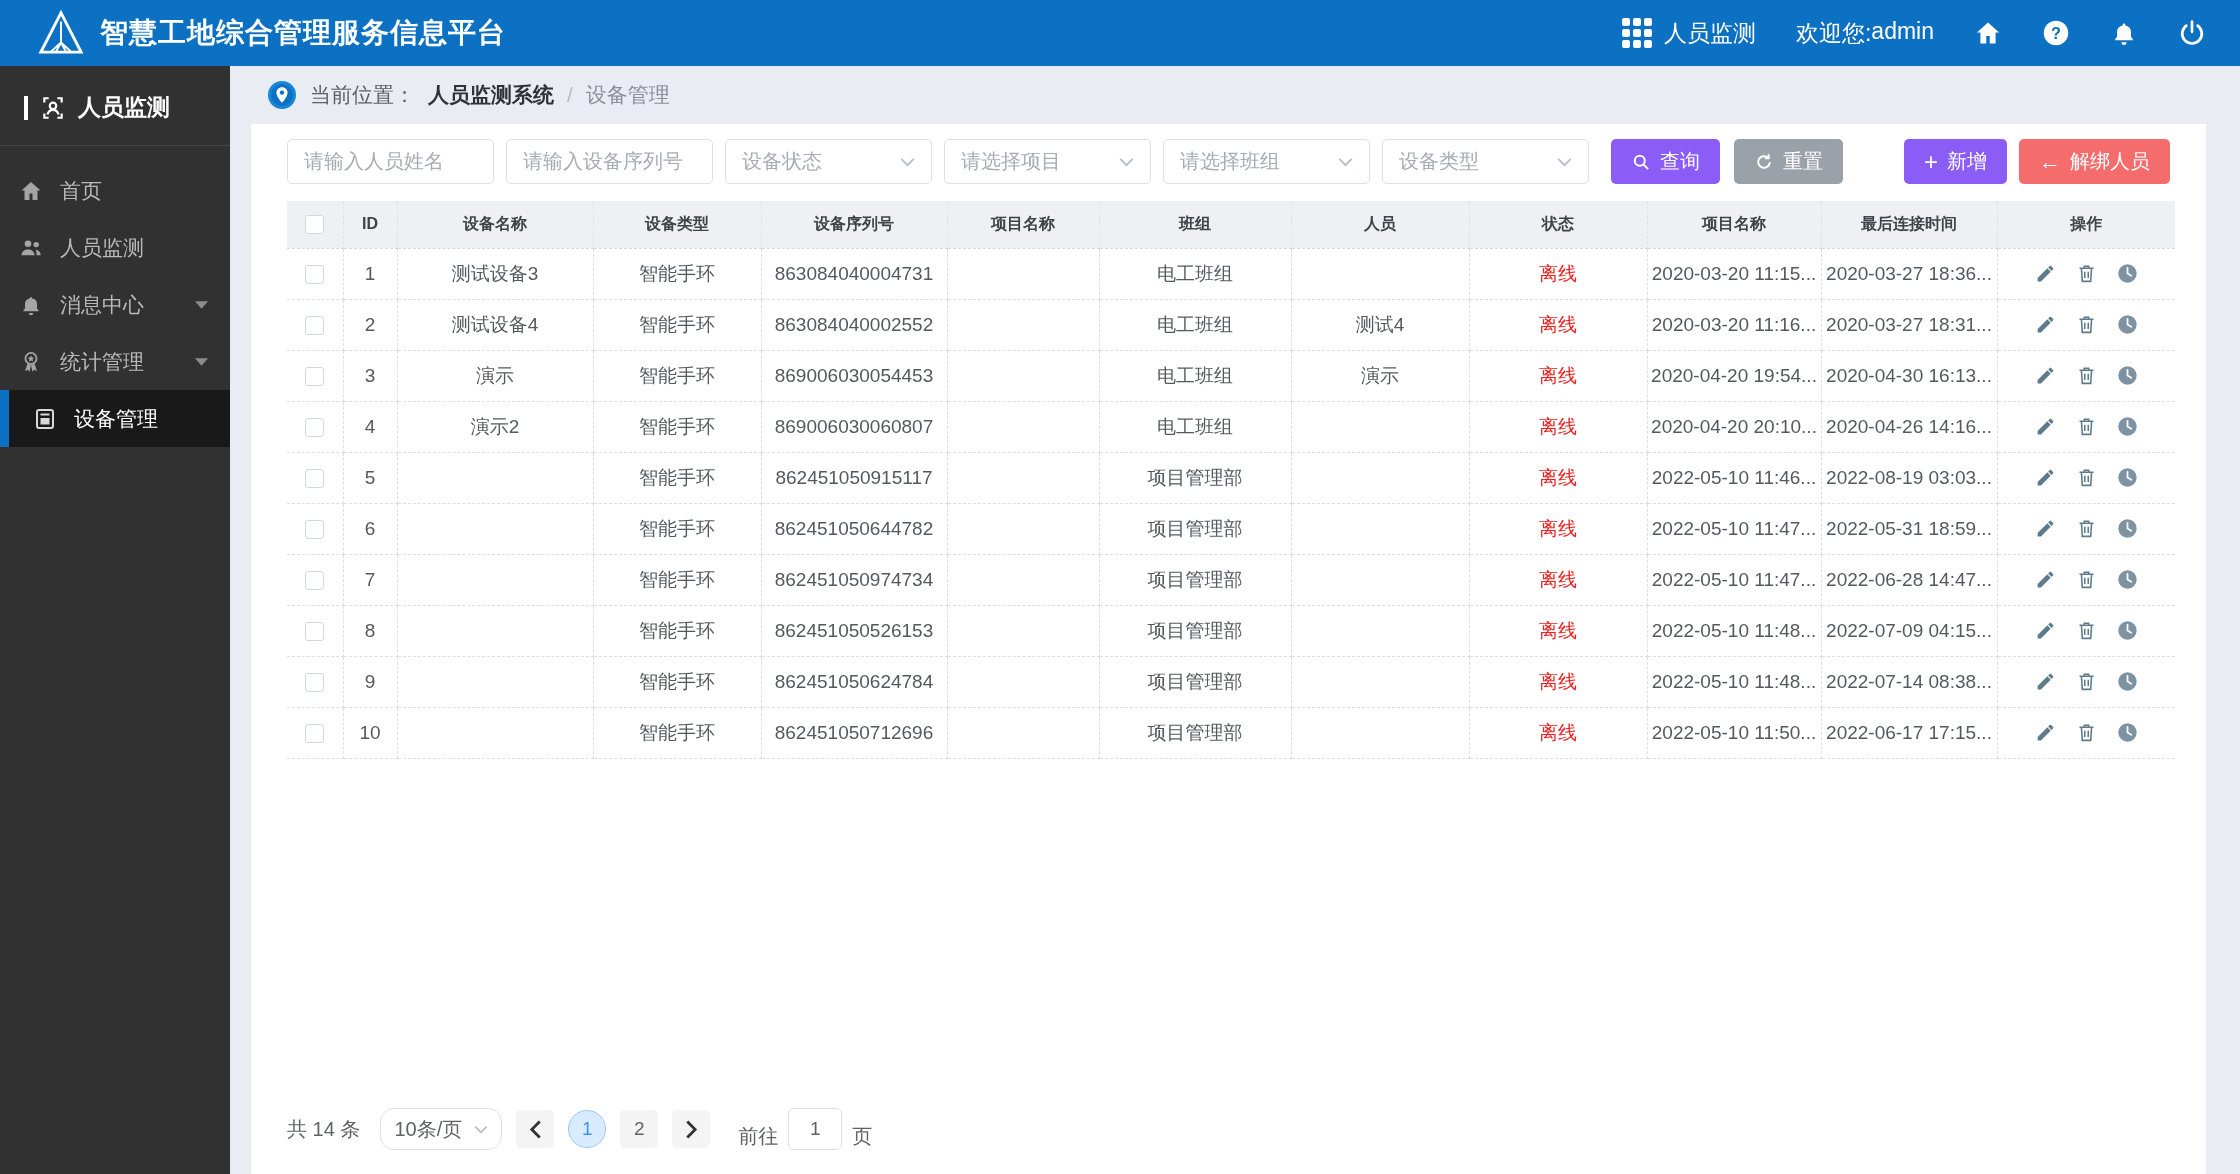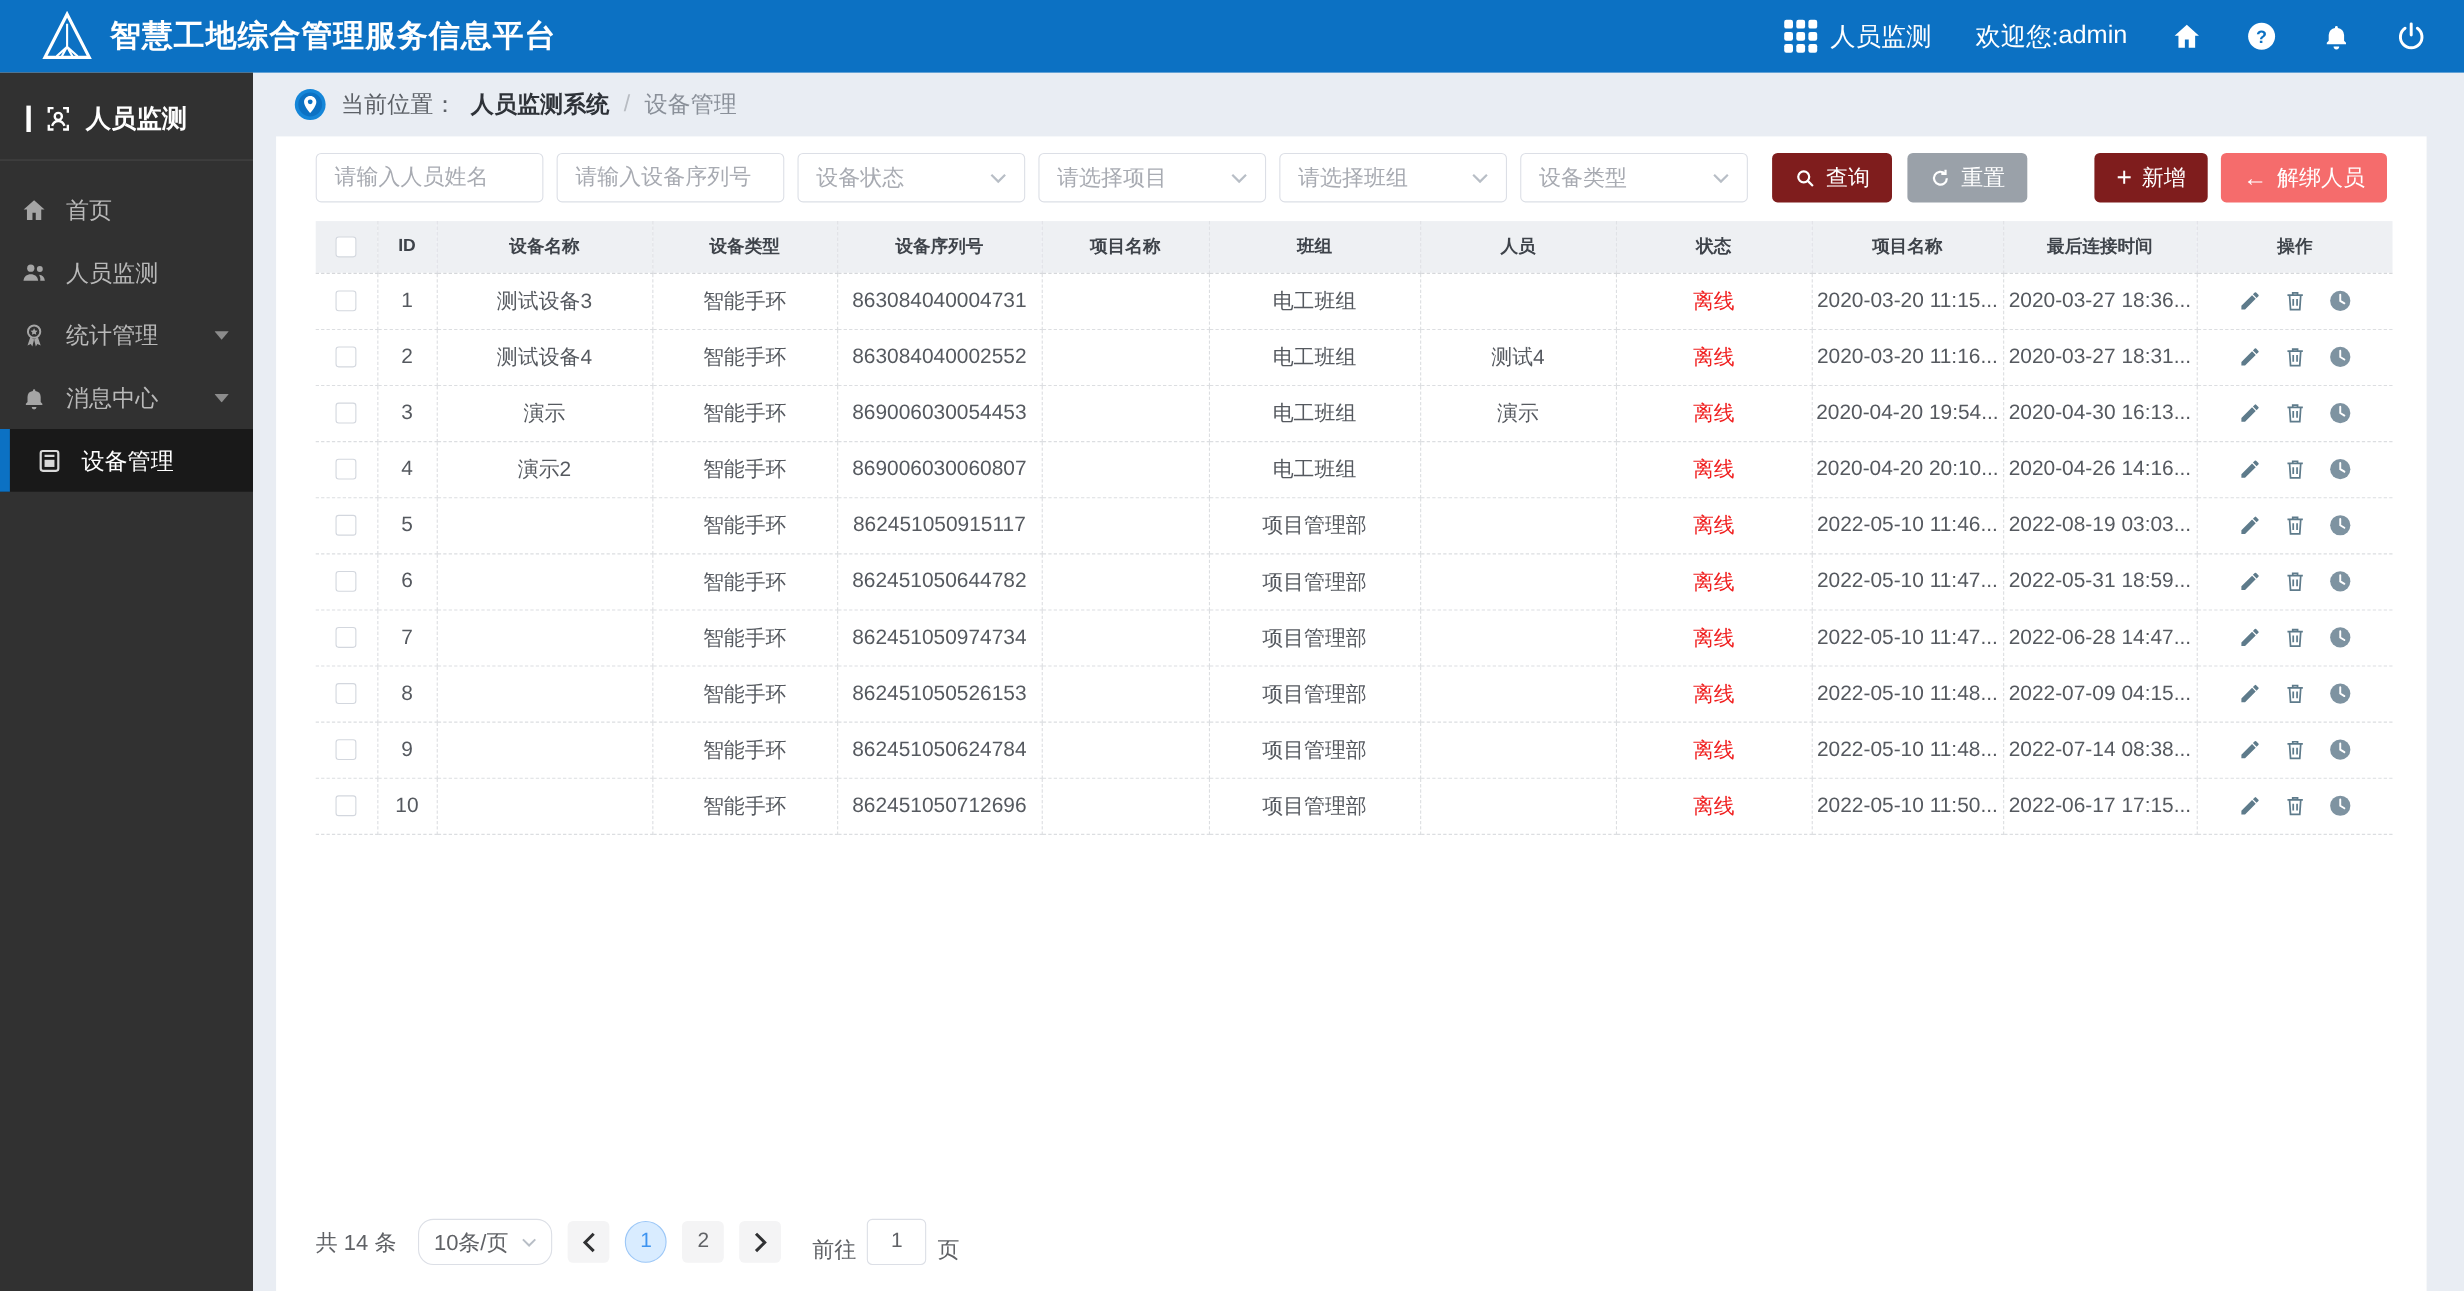--- a/index.html
+++ b/index.html
@@ -82,21 +82,21 @@
   input.f-input { outline:none; }
   input.f-input::placeholder { color:#a8abb2; }
   .f-select { justify-content:space-between; cursor:pointer; color:#a8abb2; }
   .f-select .chev svg { width:15px; height:10px; color:#b8bec6; }
   .btn {
     height:45px; border:none; border-radius:5px; color:#fff; font-size:20px;
     display:flex; align-items:center; justify-content:center; gap:9px;
     cursor:pointer; padding:0 20px;
     font-family:"Liberation Sans","DejaVu Sans",sans-serif;
   }
-  .btn-primary { background:#7f1d1d; }
+  .btn-primary { background:#8b5cf6; }
   .btn-reset { background:#9aa1a9; margin-left:2px; }
   .btn svg { width:20px; height:20px; }
   .spacer { flex:1; }
   .btn-danger { background:#f56c6c; }
   .btn .plus { font-size:24px; line-height:1; }
   .btn .arrow { font-size:22px; line-height:1; }
 
   
   table.devices {
     width:100%; margin-top:17px; border-collapse:collapse; table-layout:fixed;
@@ -228,36 +228,36 @@
       <svg viewBox="0 0 24 24" fill="currentColor">
         <circle cx="9" cy="7.8" r="3.3"></circle>
           <path d="M2.3 19.2c.6-3.8 3.1-5.8 6.7-5.8s6.1 2 6.7 5.8z"></path>
         <circle cx="17.2" cy="8.6" r="2.7"></circle>
           <path d="M16.6 13.7c3 .3 4.8 2.1 5.2 5.5h-4.2a8.6 8.6 0 0 0-1-5.5z"></path>
       </svg>
       <span>人员监测</span>
     </div>
     <div class="side-item">
       <svg viewBox="0 0 24 24" fill="currentColor">
+        <path d="M12 22.2a2.2 2.2 0 0 0 2.2-2.2H9.8A2.2 2.2 0 0 0 12 22.2zM19.5 17v1.2h-15V17L6 15.5V11A5.6 5.6 0 0 1 10.9 5.5V5a1.1 1.1 0 1 1 2.2 0v.5A5.6 5.6 0 0 1 18 11v4.5z"></path>
+      </svg>
+      <span>消息中心</span>
+      <span class="caret">
+        <svg viewBox="0 0 12 8" fill="currentColor">
+            <path d="M0 1h12L6 8z"></path>
+          </svg>
+      </span>
+    </div>
+    <div class="side-item">
+      <svg viewBox="0 0 24 24" fill="currentColor">
         <path d="M8.6 13.4L6 21l3-1.2L10.4 22l1.6-6.4zM15.4 13.4L18 21l-3-1.2L13.6 22 12 15.6z"></path>
         <circle cx="12" cy="8.5" r="5.6" fill="none" stroke="currentColor" stroke-width="1.8"></circle>
         <path d="M12 5.4l1 2 2.2.3-1.6 1.5.4 2.2-2-1-2 1 .4-2.2L8.8 7.7l2.2-.3z"></path>
       </svg>
       <span>统计管理</span>
-      <span class="caret">
-        <svg viewBox="0 0 12 8" fill="currentColor">
-            <path d="M0 1h12L6 8z"></path>
-          </svg>
-      </span>
-    </div>
-    <div class="side-item">
-      <svg viewBox="0 0 24 24" fill="currentColor">
-        <path d="M12 22.2a2.2 2.2 0 0 0 2.2-2.2H9.8A2.2 2.2 0 0 0 12 22.2zM19.5 17v1.2h-15V17L6 15.5V11A5.6 5.6 0 0 1 10.9 5.5V5a1.1 1.1 0 1 1 2.2 0v.5A5.6 5.6 0 0 1 18 11v4.5z"></path>
-      </svg>
-      <span>消息中心</span>
       <span class="caret">
         <svg viewBox="0 0 12 8" fill="currentColor">
             <path d="M0 1h12L6 8z"></path>
           </svg>
       </span>
     </div>
     <div class="side-item active">
       <svg viewBox="0 0 24 24" fill="none" stroke="currentColor" stroke-width="2">
         <rect x="4" y="3" width="16" height="18" rx="2"></rect>
         <line x1="7.5" y1="7.5" x2="16.5" y2="7.5"></line>

